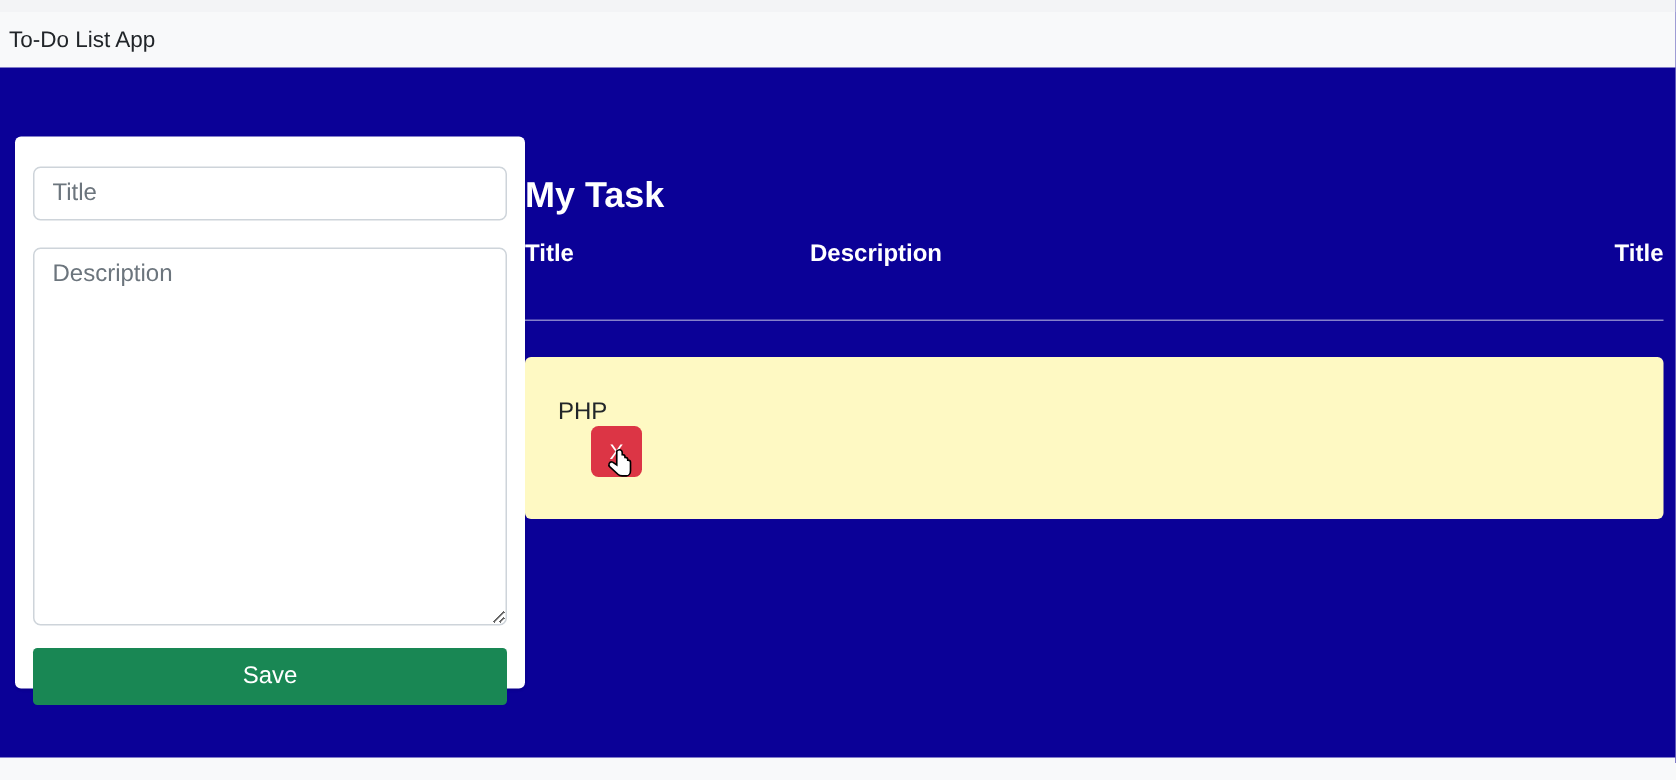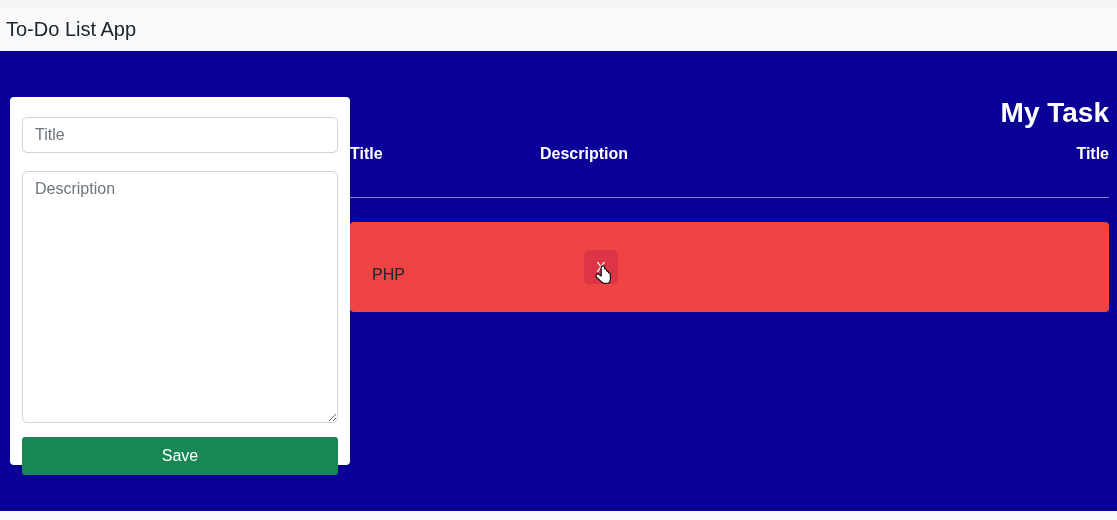--- a/index.html
+++ b/index.html
@@ -11,21 +11,21 @@
       font-family: "Segoe UI", -apple-system, sans-serif;
       background: #f8f9fa;
       width: 1117px;
       height: 520px;
       overflow: hidden;
     }
     .topbar {
       padding: 10px 22px 10px 6px;
       background: #f8f9fa;
       border-top: 8px solid #f3f4f6;
-      font-size: 20px;
+      font-size: 15px;
       color: #212529;
     }
     .main {
       background: #0b0197;
       display: flex;
       padding: 46px 8px 46px 10px;
       height: calc(100% - 60px);
     }
     .card {
       background: #fff;
@@ -70,44 +70,46 @@
       border-radius: 3px;
       padding: 10px;
       font-size: 16px;
       cursor: pointer;
     }
     .tasks {
       flex: 1;
       color: #fff;
     }
     .tasks-heading {
-      text-align: right;
-      font-size: 28px;
+      text-align: left;
+      font-size: 24px;
       font-weight: 700;
       margin-bottom: 16px;
+      margin-top: 26px;
     }
     .task-header {
       display: flex;
       font-weight: 700;
       font-size: 16px;
       padding-bottom: 34px;
       border-bottom: 1px solid rgba(255,255,255,0.5);
       margin-bottom: 24px;
     }
     .col-title { width: 190px; }
     .col-desc { flex: 1; }
     .col-delete { width: 60px; text-align: right; }
     .task-row {
-      background: #ef4444;
+      background: #fef9c3;
       color: #212529;
       border-radius: 4px;
       padding: 28px 18px;
       display: flex;
-      align-items: flex-end;
+      align-items: flex-start;
       font-size: 16px;
+      flex-direction: column;
     }
     .task-row .col-title { padding-left: 4px; }
     .delete-btn {
       background: #dc3545;
       color: #fff;
       border: none;
       border-radius: 5px;
       width: 34px;
       height: 34px;
       cursor: pointer;

